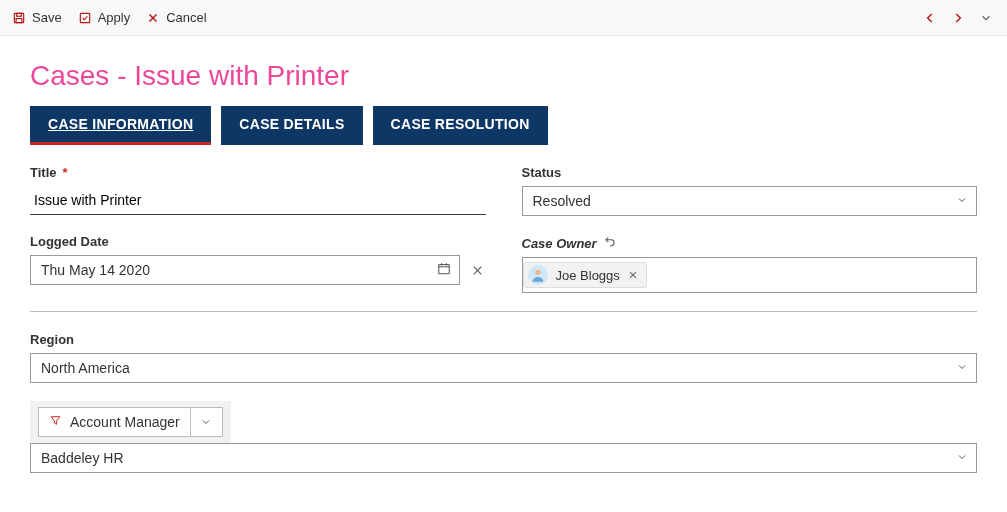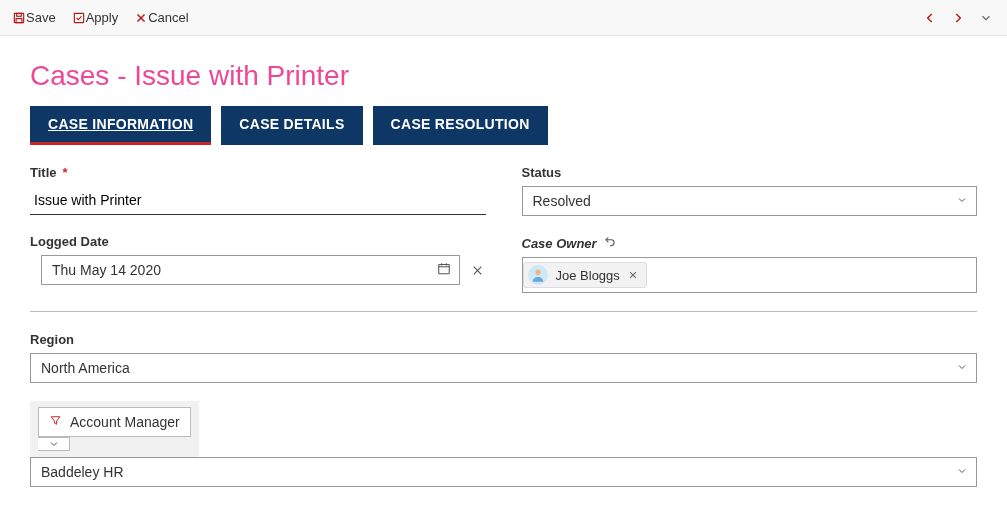--- a/index.html
+++ b/index.html
@@ -14,21 +14,21 @@
     height: 36px;
     background: #f8f8f8;
     border-bottom: 1px solid #e6e6e6;
     display: flex;
     align-items: center;
     padding: 0 12px;
     justify-content: space-between;
   }
   .toolbar-left { display: flex; align-items: center; gap: 16px; }
   .toolbar-right { display: flex; align-items: center; gap: 10px; }
-  .tb-btn { display: inline-flex; align-items: center; cursor: pointer; color: #333; }
+  .tb-btn { display: inline-flex; align-items: center; gap: 6px; cursor: pointer; color: #333; }
   .tb-icon { width: 14px; height: 14px; display: inline-flex; align-items: center; justify-content: center; }
   .tb-icon svg { width: 14px; height: 14px; }
   .nav-chev { width: 18px; height: 18px; cursor: pointer; color: #b61a1a; display: inline-flex; align-items: center; justify-content: center; }
   .nav-chev svg { width: 14px; height: 14px; }
   .nav-expand { width: 18px; height: 18px; cursor: pointer; color: #666; display: inline-flex; align-items: center; justify-content: center; }
   .nav-expand svg { width: 14px; height: 14px; }
 
   
   .content { padding: 24px 30px 30px 30px; }
   .page-title { font-size: 28px; color: #ec4899; font-weight: 400; margin-bottom: 14px; }
@@ -78,21 +78,20 @@
   .chev svg { width: 12px; height: 12px; }
 
   .date-row { display: flex; align-items: center; gap: 10px; }
   .date-box {
     flex: 1;
     border: 1px solid #999;
     padding: 6px 30px 6px 10px;
     font-size: 14px;
     position: relative;
     background: #fff;
-    margin-left: 11px;
   }
   .date-box .cal-icon {
     position: absolute; right: 8px; top: 50%; transform: translateY(-50%);
     color: #555; cursor: pointer;
   }
   .cal-icon svg { width: 14px; height: 14px; }
   .clear-x { cursor: pointer; color: #555; font-size: 16px; width: 16px; height: 16px; display: inline-flex; align-items: center; justify-content: center; }
   .clear-x svg { width: 13px; height: 13px; }
 
   .owner-box {
@@ -146,21 +145,20 @@
     align-items: center;
     justify-content: center;
     cursor: pointer;
     color: #555;
   }
   .filter-drop svg { width: 12px; height: 12px; }
   .filter-wrap {
     background: #f1f1f1;
     padding: 6px 8px;
     display: inline-flex;
-    flex-direction: column;
   }
 
   .add-item {
     display: flex;
     align-items: center;
     gap: 10px;
     color: #555;
     font-size: 14px;
     cursor: pointer;
     padding: 6px 8px;

